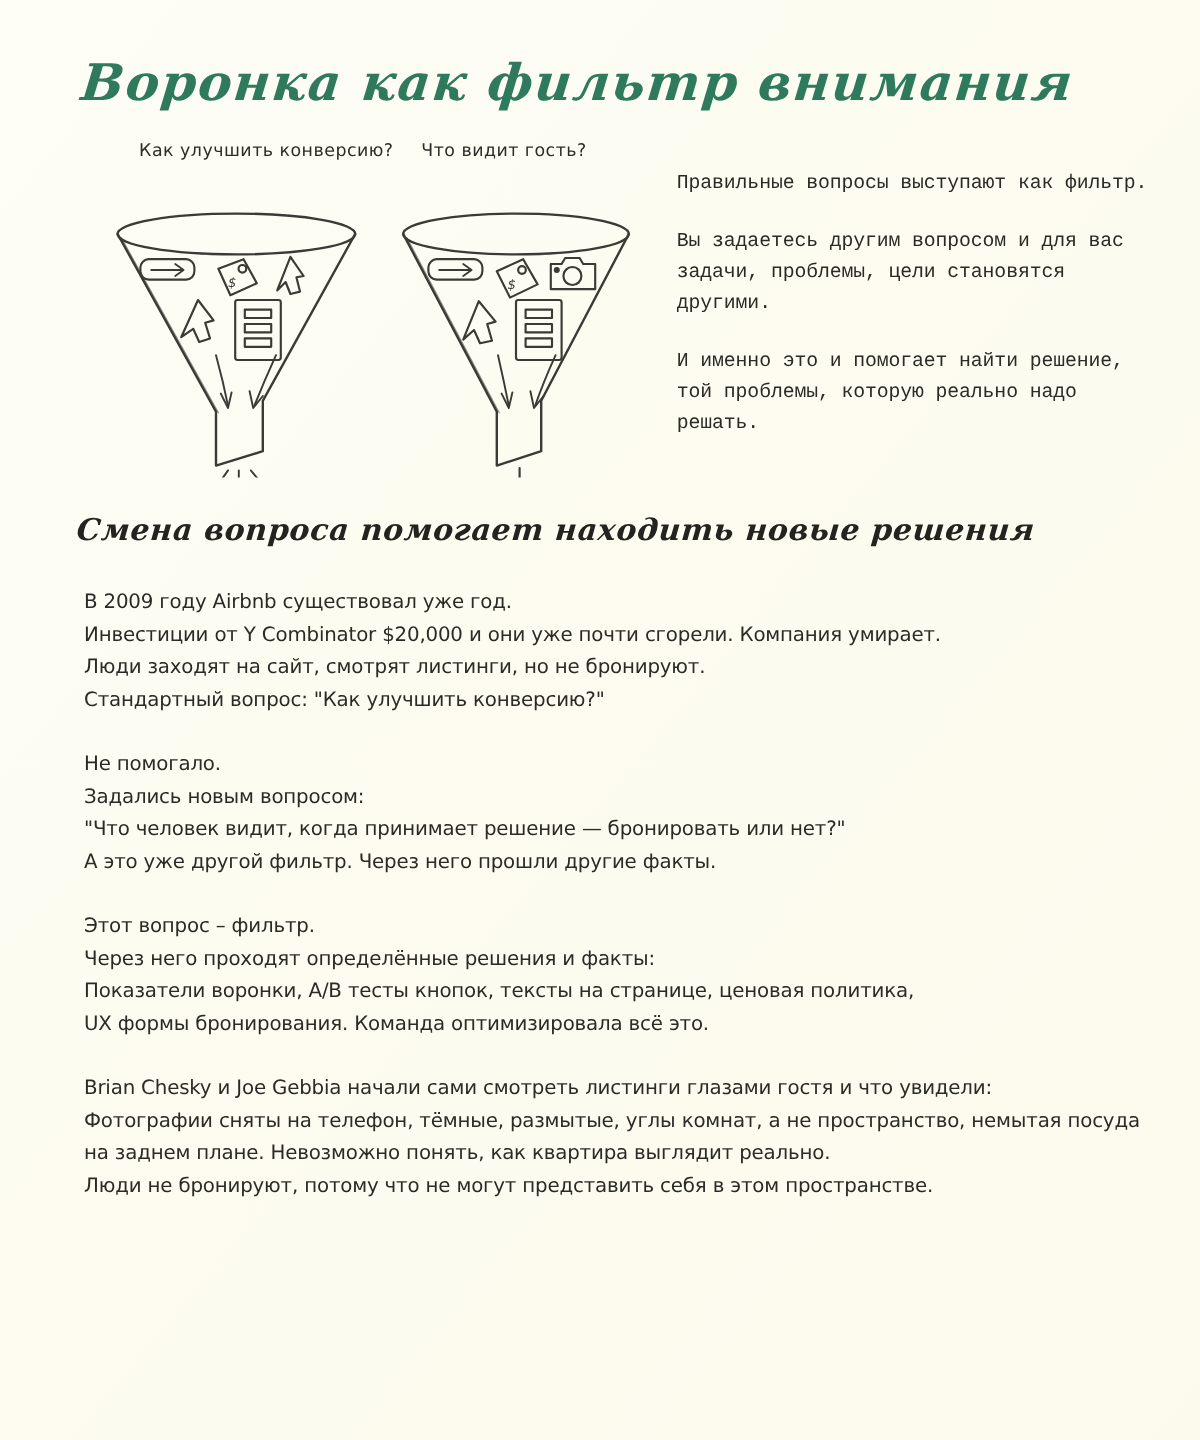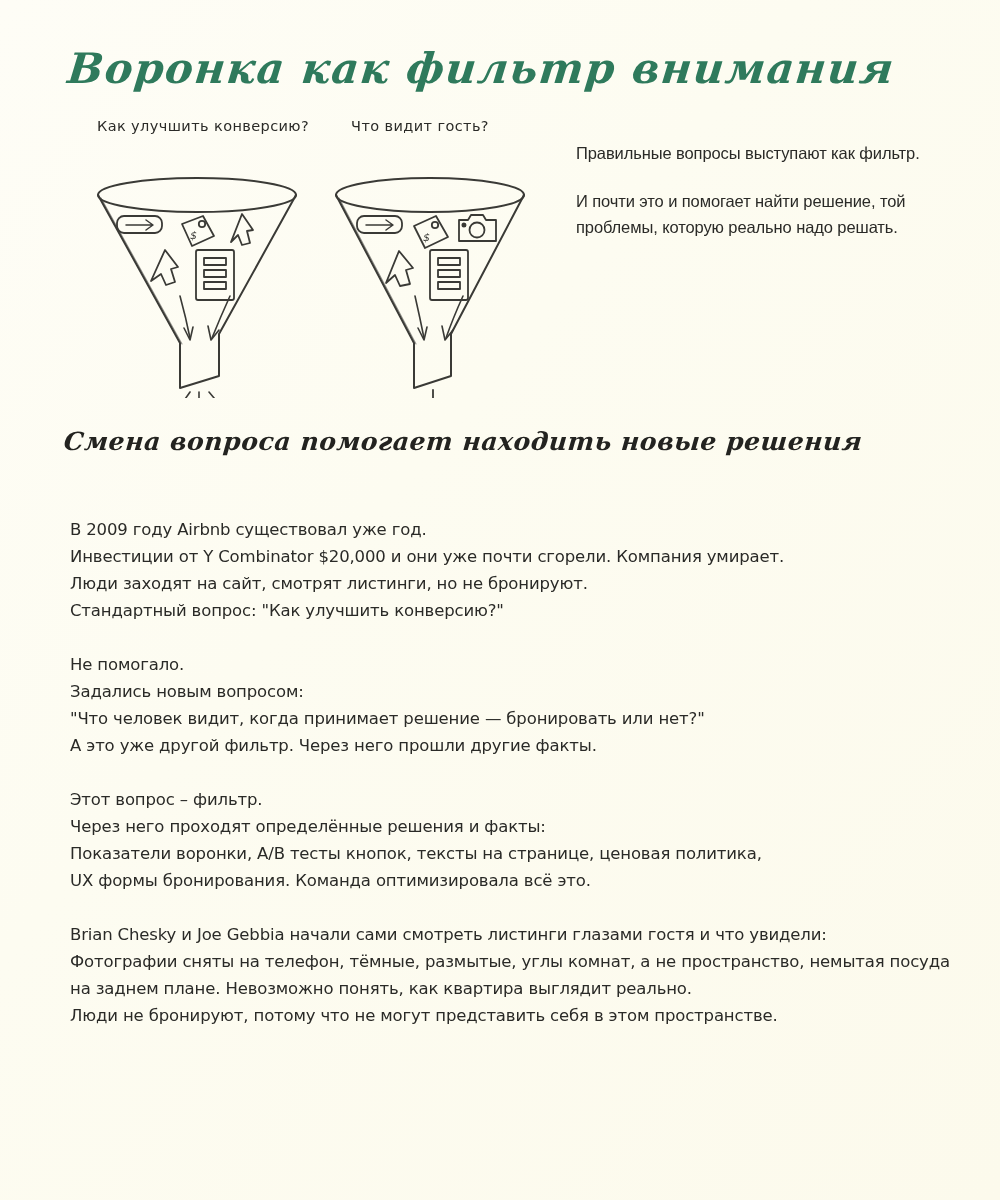--- a/index.html
+++ b/index.html
@@ -55,37 +55,37 @@
   .funnel-block.two { left: 260px; }
   .funnel-caption {
     font-family: "DejaVu Sans", sans-serif;
     font-size: 14.5px;
     color: #2b2b28;
     text-align: center;
     letter-spacing: 0.4px;
     margin-bottom: 4px;
     white-space: nowrap;
   }
-  .funnel-block.one .funnel-caption { width: 250px; margin-left: 6px; }
+  .funnel-block.one .funnel-caption { width: 250px; margin-left: 6px; text-align: right; }
   .funnel-block.two .funnel-caption { width: 200px; margin-left: 0px; }
   .funnel-svg { display: block; }
 
   
   .side-col {
     position: absolute;
     left: 564px;
     top: 140px;
     width: 400px;
   }
   .side-par {
-    font-family: Liberation Sans, sans-serif;
+    font-family: Liberation Mono, monospace;
     font-size: 16.5px;
     line-height: 26px;
     color: #2a2a27;
-    margin: 0 0 22px 12px;
+    margin: 0 0 22px 0;
     letter-spacing: -0.1px;
   }
 
   
   .subheading {
     position: absolute;
     left: 64px;
     top: 427px;
     font-family: "DejaVu Serif", serif;
     font-style: italic;
@@ -94,21 +94,21 @@
     letter-spacing: 0.6px;
     color: #232320;
     white-space: nowrap;
     transform: skewX(-5deg);
   }
 
   
   .body-col {
     position: absolute;
     left: 70px;
-    top: 516px;
+    top: 488px;
     width: 900px;
   }
   .body-par {
     font-family: "DejaVu Sans", sans-serif;
     font-size: 16.5px;
     line-height: 27px;
     color: #2a2a27;
     margin: 0 0 27px 0;
     letter-spacing: -0.15px;
     white-space: pre-line;
@@ -244,21 +244,22 @@
           <path d="M93 297 L102 297 L105 292 L118 292 L121 297 L132 297 L132 319 L93 319 Z"></path>
           <circle cx="112" cy="308" r="8"></circle>
           <circle cx="99" cy="302" r="1.6" fill="#3a3a36"></circle>
         </g>
       </svg>
     </div>
   </div>
 
   <div class="side-col">
     <p class="side-par">Правильные вопросы выступают как фильтр.</p>
-    <p class="side-par">И почти это и помогает найти решение, той проблемы, которую реально надо решать.</p>
+    <p class="side-par">Вы задаетесь другим вопросом и для вас задачи, проблемы, цели становятся другими.</p>
+    <p class="side-par">И именно это и помогает найти решение, той проблемы, которую реально надо решать.</p>
   </div>
 
   <div class="subheading">Смена вопроса помогает находить новые решения</div>
 
   <div class="body-col">
     <p class="body-par">В 2009 году  Airbnb существовал уже год.
 Инвестиции от Y Combinator $20,000 и они уже почти сгорели. Компания умирает.
 Люди заходят на сайт, смотрят листинги, но не бронируют.
 Стандартный вопрос: "Как улучшить конверсию?"</p>
     <p class="body-par">Не помогало.

